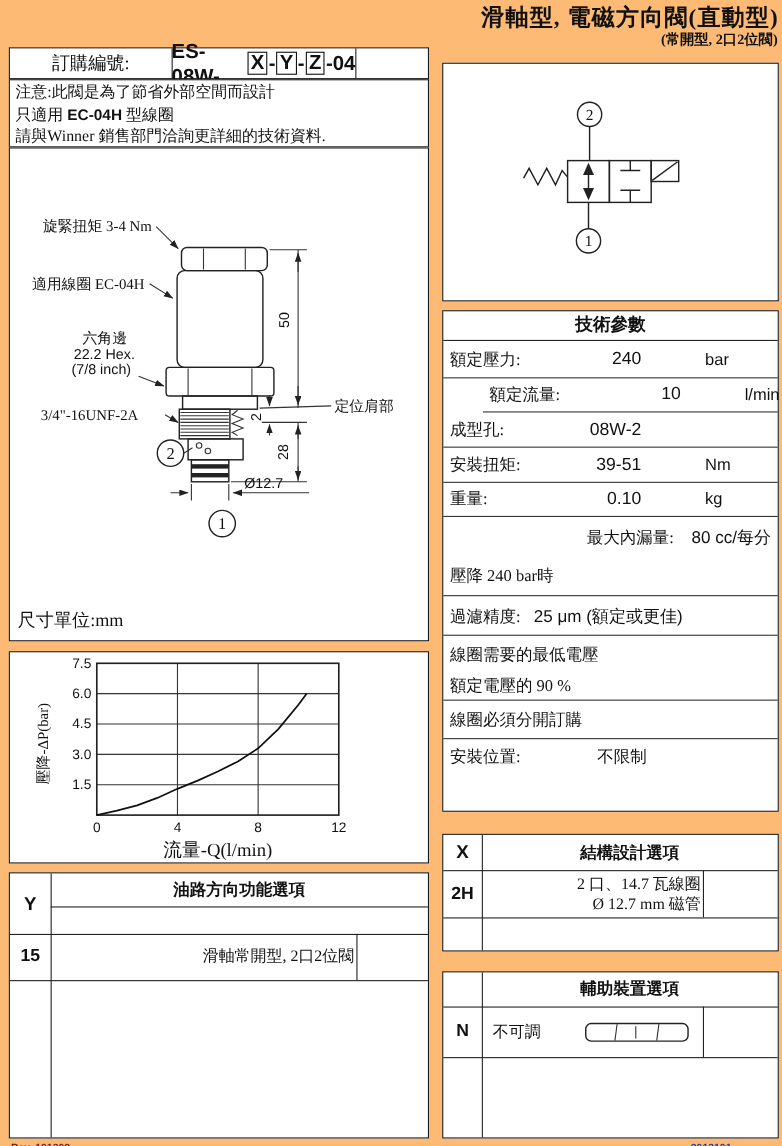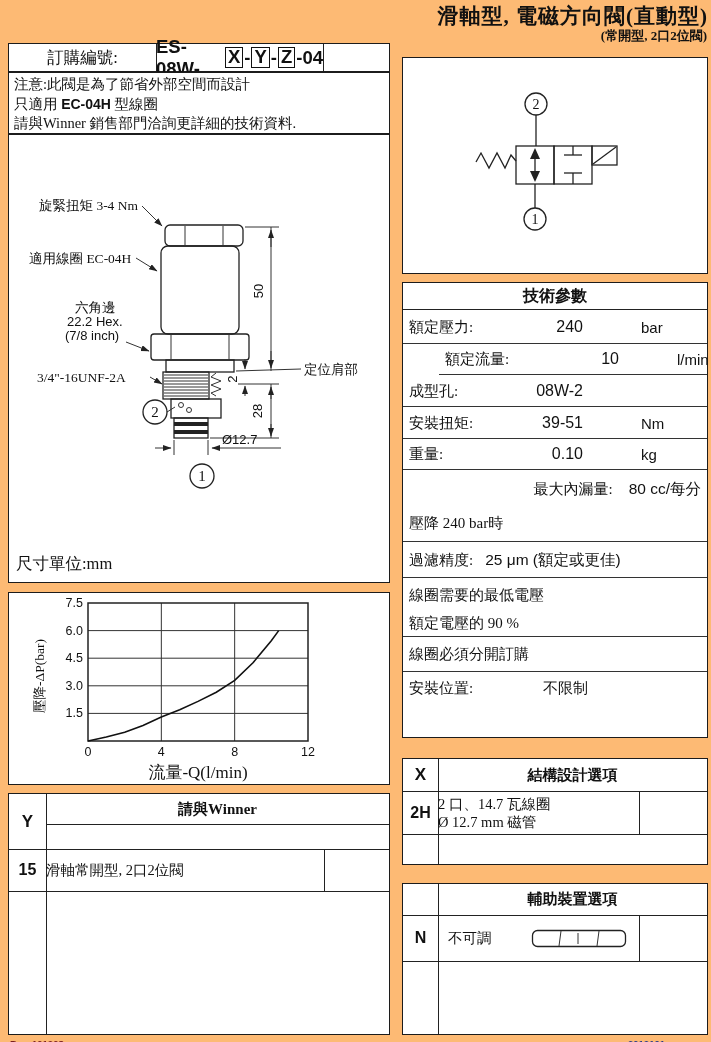--- a/index.html
+++ b/index.html
@@ -41,21 +41,21 @@
       font-family:"Liberation Sans","DejaVu Sans",sans-serif;font-size:16px;white-space:nowrap;}
   .su{position:absolute;left:238px;top:50%;transform:translateY(-50%);
       font-family:"Liberation Sans","DejaVu Sans",sans-serif;font-size:15px;}
   .sline{padding:3px 6px 0 6px;font-size:15px;white-space:nowrap;}
   .inlv{font-family:"Liberation Sans","DejaVu Sans",sans-serif;font-size:15.5px;}
   
   .tbl-head{position:absolute;right:0;text-align:center;font-weight:bold;font-size:15px;
             display:flex;align-items:center;justify-content:center;}
   .tbl-code{position:absolute;left:0;display:flex;align-items:center;justify-content:center;
             font-family:"Liberation Sans","DejaVu Sans",sans-serif;font-weight:bold;font-size:16px;}
-  .tbl-desc{position:absolute;display:flex;flex-direction:column;align-items:flex-start;justify-content:center;
+  .tbl-desc{position:absolute;display:flex;flex-direction:column;align-items:flex-end;justify-content:center;
             font-size:14.5px;line-height:18px;}
   #footer-left{left:10px;top:1038px;font-size:9.5px;font-weight:bold;color:#7a1f1f;
                font-family:"Liberation Sans","DejaVu Sans",sans-serif;}
   #footer-right{left:628px;top:1038px;font-size:9.5px;font-weight:bold;color:#2a3a8a;
                font-family:"Liberation Sans","DejaVu Sans",sans-serif;}
 </style>
 </head>
 <body>
 
 <div id="page">
@@ -259,21 +259,21 @@
     </div>
     <div class="spec-row" style="height:31px;border-bottom:none;font-family:Liberation Serif, serif;">
       <span class="sl">安裝位置:</span>
       <span class="sl" style="left:140px;">不限制</span>
     </div>
   </div>
 
   <div class="panel" style="left:8px;top:793px;width:382px;height:242px;">
     <div class="vline" style="left:37px;"></div>
     <div class="tbl-code" style="top:0;height:55px;width:37px;font-size:17px;">Y</div>
-    <div class="tbl-head" style="left:37px;top:0;height:30px;">請與Winner</div>
+    <div class="tbl-head" style="left:37px;top:0;height:30px;">油路方向功能選項</div>
     <div class="hline" style="left:37px;top:30px;right:0;"></div>
     <div class="hline" style="top:55px;"></div>
     <div class="tbl-code" style="top:55px;height:42px;width:37px;">15</div>
     <div class="tbl-desc" style="left:37px;right:67px;top:55px;height:42px;">滑軸常開型, 2口2位閥</div>
     <div class="vline" style="left:315px;top:55px;bottom:auto;height:42px;"></div>
     <div class="hline" style="top:97px;"></div>
   </div>
 
   <div class="panel" style="left:402px;top:758px;width:306px;height:107px;">
     <div class="vline" style="left:35px;"></div>

